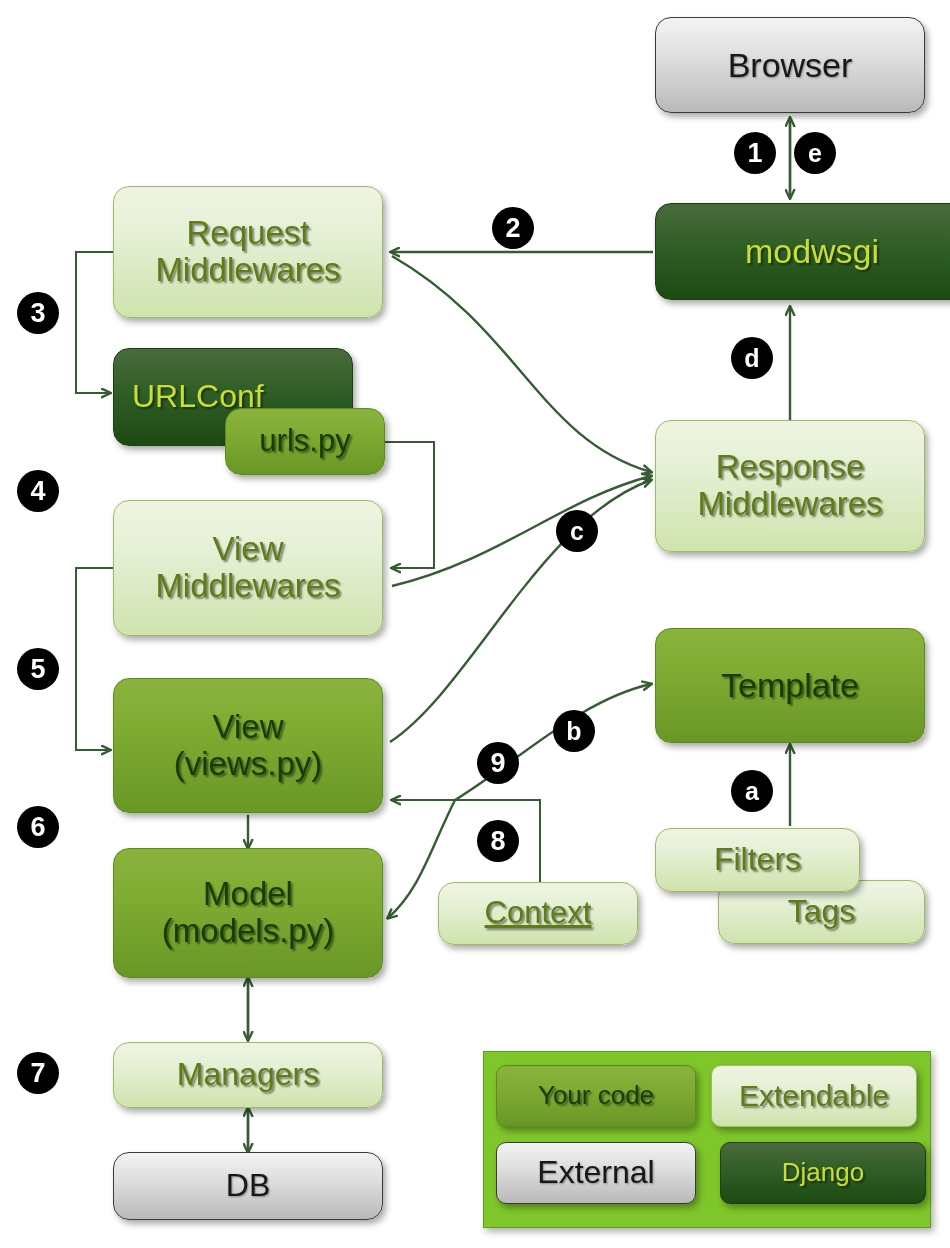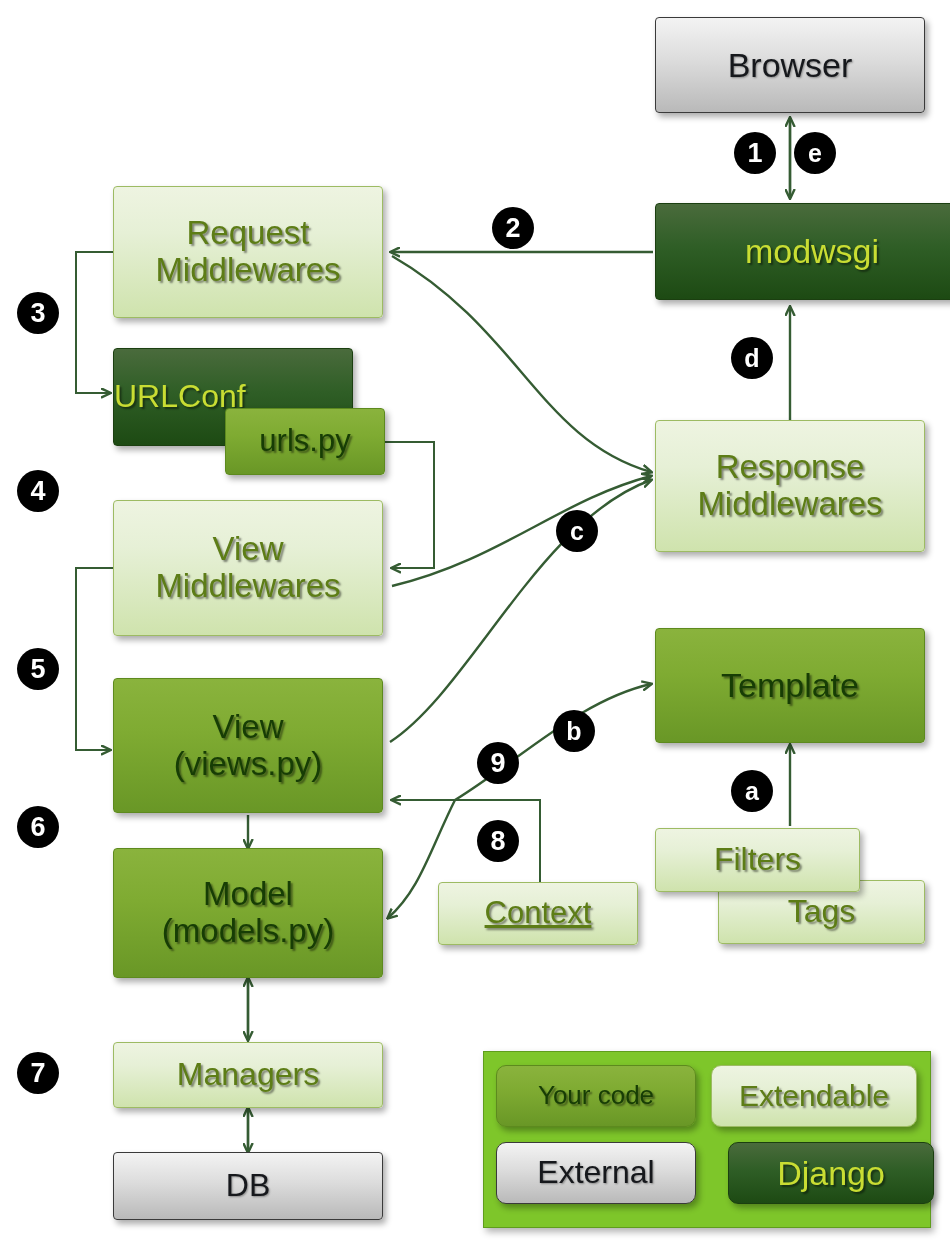--- a/index.html
+++ b/index.html
@@ -7,21 +7,21 @@
     font-family:"Liberation Sans","DejaVu Sans",sans-serif;
     width:950px;height:1248px;position:relative;overflow:hidden;
   }
   #stage{position:absolute;left:0;top:0;width:950px;height:1248px;}
 
   
   .node{
     position:absolute;
     display:flex;align-items:center;justify-content:center;
     text-align:center;
-    border-radius:4px;
+    border-radius:16px;
     box-sizing:border-box;
     line-height:1.12;
     z-index:5;
     box-shadow:3px 4px 6px rgba(0,0,0,.33);
     text-shadow:2px 2px 2px rgba(0,0,0,.45);
     white-space:pre-line;
   }
 
   
   .k-ext{
@@ -123,21 +123,21 @@
     <path d="M 455 800 C 430 850 420 890 388 918" marker-end="url(#ah)"></path>
   </svg>
 
   <div class="node k-ext-grey" style="left:655px;top:17px;width:270px;height:96px;font-size:34px;">Browser</div>
 
   <div class="node k-dj" style="left:655px;top:203px;width:314px;height:97px;font-size:34px;">modwsgi</div>
 
   <div class="node k-ext" style="left:113px;top:186px;width:270px;height:132px;font-size:33px;">Request
 Middlewares</div>
 
-  <div class="node k-dj" style="left:113px;top:348px;width:240px;height:98px;font-size:32px;justify-content:flex-start;z-index:4;">URLConf</div>
+  <div class="node k-dj" style="left:113px;top:348px;width:240px;height:98px;font-size:32px;justify-content:flex-start;padding-left:18px;z-index:4;">URLConf</div>
 
   <div class="node k-your" style="left:225px;top:408px;width:160px;height:67px;font-size:31px;z-index:6;">urls.py</div>
 
   <div class="node k-ext" style="left:113px;top:500px;width:270px;height:136px;font-size:33px;">View
 Middlewares</div>
 
   <div class="node k-your" style="left:113px;top:678px;width:270px;height:135px;font-size:33px;">View
 (views.py)</div>
 
   <div class="node k-your" style="left:113px;top:848px;width:270px;height:130px;font-size:33px;">Model
@@ -170,16 +170,16 @@
   <div class="badge" style="left:477px;top:742px;">9</div>
   <div class="badge small" style="left:731px;top:770px;">a</div>
   <div class="badge" style="left:17px;top:806px;">6</div>
   <div class="badge" style="left:477px;top:820px;">8</div>
   <div class="badge" style="left:17px;top:1052px;">7</div>
 
   <div id="legend" style="left:483px;top:1051px;width:446px;height:175px;">
     <div class="node k-your" style="left:12px;top:13px;width:200px;height:62px;font-size:26px;">Your code</div>
     <div class="node k-ext" style="left:227px;top:13px;width:206px;height:62px;font-size:30px;">Extendable</div>
     <div class="node k-ext-grey" style="left:12px;top:90px;width:200px;height:62px;font-size:32px;">External</div>
-    <div class="node k-dj" style="left:244px;top:90px;width:206px;height:62px;font-size:34px;text-align:right;">Django</div>
+    <div class="node k-dj" style="left:236px;top:90px;width:206px;height:62px;font-size:26px;text-align:right;">Django</div>
   </div>
 
 </div>
 
 </body></html>

